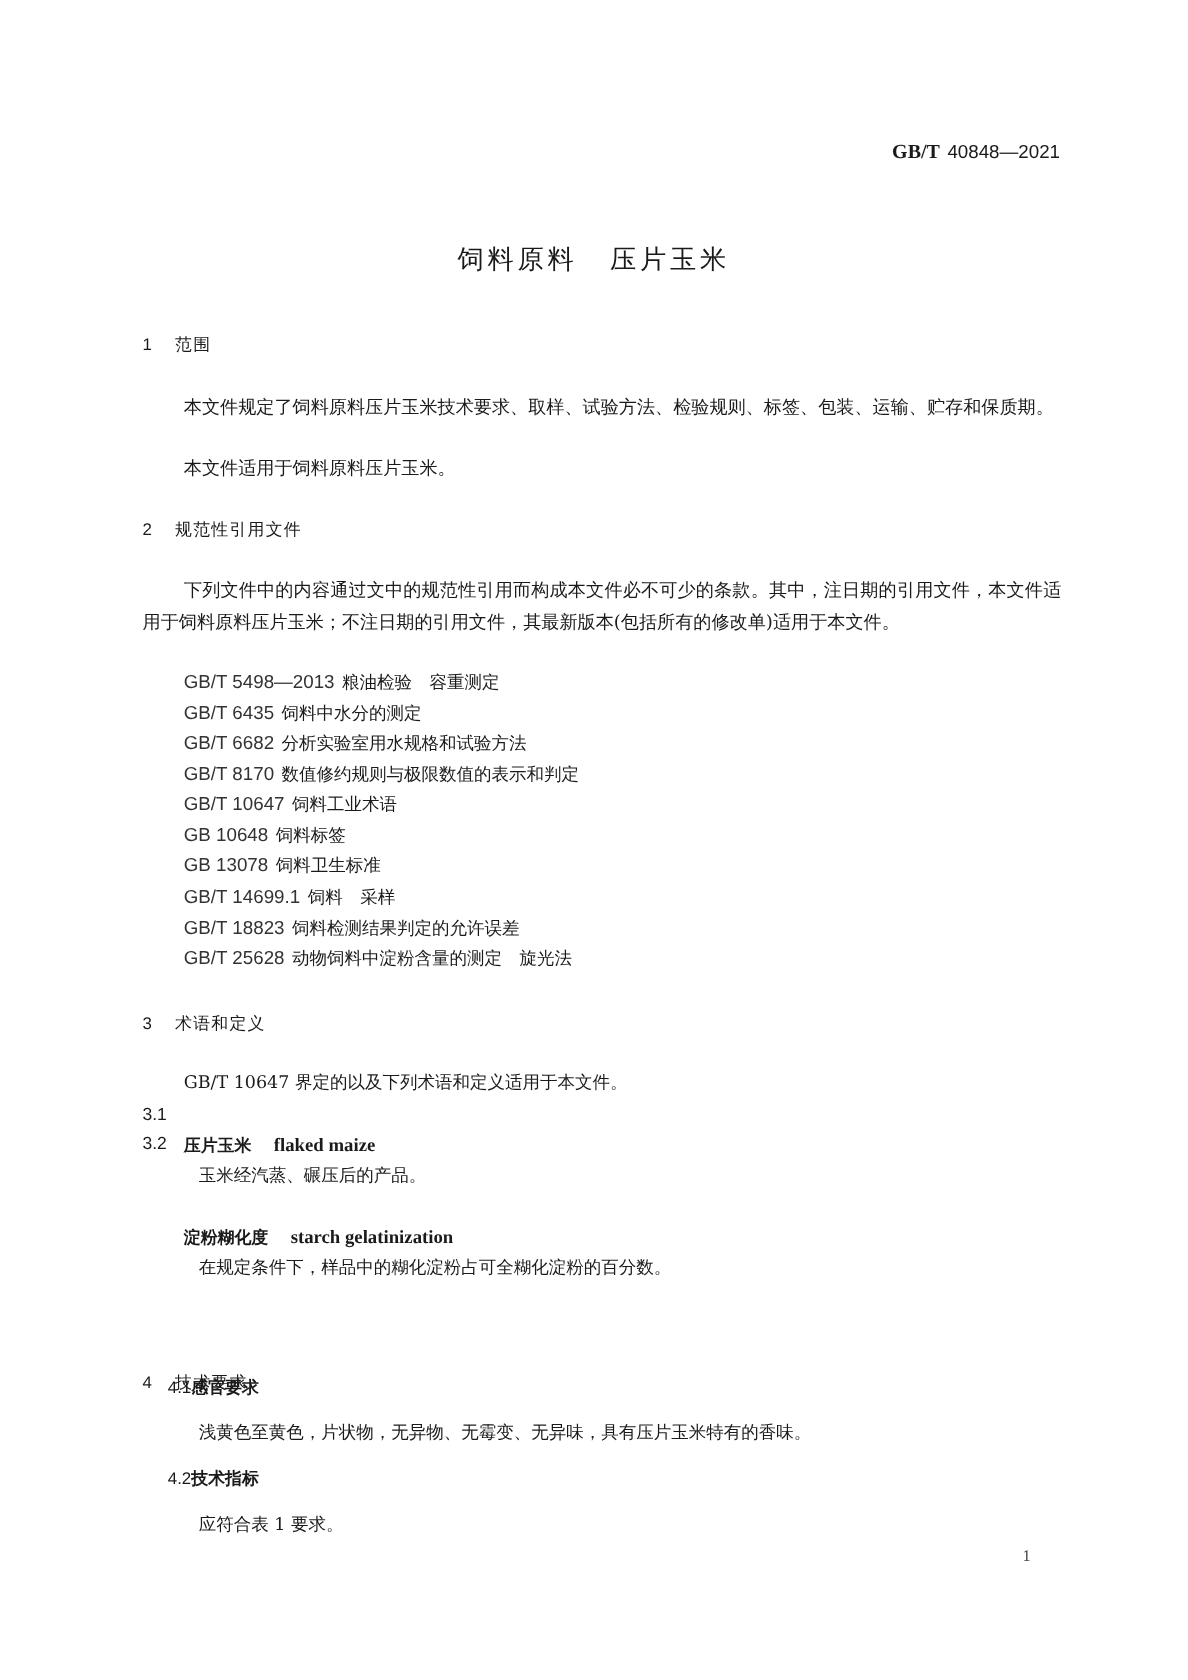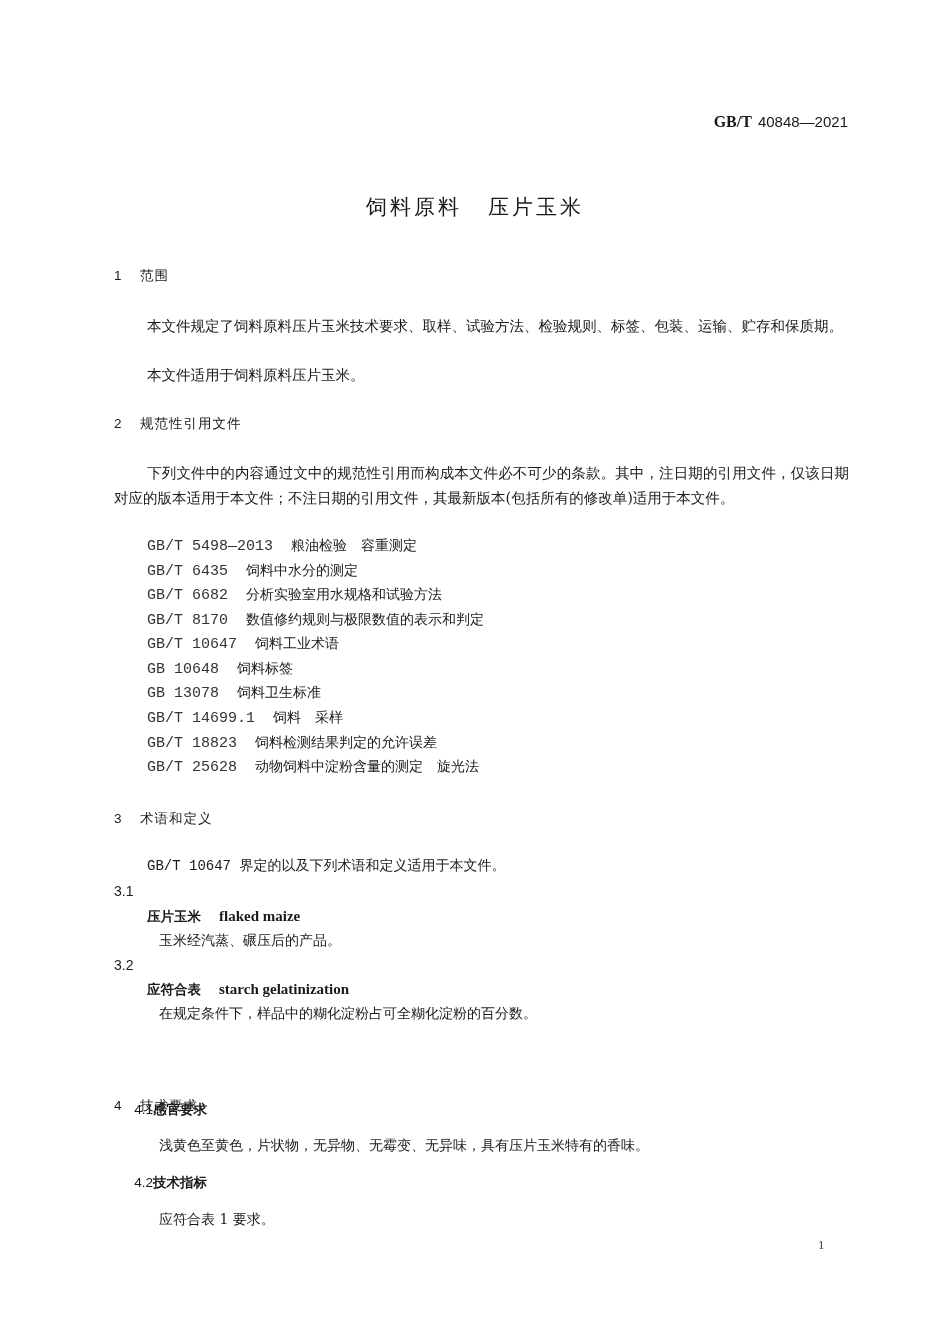--- a/index.html
+++ b/index.html
@@ -7,21 +7,21 @@
   .abs { position:absolute; white-space:nowrap; }
   .std-code { top:113px; right:102px; font-size:15px; font-family:"Liberation Sans", sans-serif; }
   .std-code b { font-family:"Liberation Serif", serif; font-weight:bold; font-size:16px; margin-right:6px; }
   .doc-title { top:193px; left:0; width:950px; text-align:center; font-size:21px; letter-spacing:3px; font-family:"DejaVu Sans", sans-serif; }
   .doc-title span.gap { display:inline-block; width:26px; }
   .h1 { left:114px; font-size:13.5px; font-family:"DejaVu Sans", sans-serif; letter-spacing:1px; }
   .h1 .num { display:inline-block; width:26px; font-family:"Liberation Sans", sans-serif; }
   .para { left:114px; width:735px; font-size:14.5px; line-height:24.5px; font-family:"DejaVu Serif", serif; white-space:normal; text-align:justify; }
   .para .indent { display:inline-block; width:33px; }
   .ref { left:147px; font-size:14px; font-family:"DejaVu Serif", serif; }
-  .ref .code { font-family:Liberation Mono, monospace; font-size:15px; color:#333; margin-right:18px; }
+  .ref .code { font-family:Liberation Sans, sans-serif; font-size:15px; color:#333; margin-right:6px; }
   .clause-num { left:114px; font-size:14px; font-family:"Liberation Sans", sans-serif; }
   .term { left:147px; font-size:13.5px; font-family:"DejaVu Sans", sans-serif; font-weight:bold; }
   .term .en { font-family:"Liberation Serif", serif; font-size:15px; font-weight:bold; margin-left:18px; }
   .def { left:159px; font-size:14px; font-family:"DejaVu Serif", serif; }
   .h2 { left:114px; font-size:13.5px; font-family:"DejaVu Sans", sans-serif; font-weight:bold; }
   .h2 .num { display:inline-block; width:39px; font-family:"Liberation Sans", sans-serif; font-weight:normal;text-align:right; }
   .page-num { top:1237px; left:818px; font-size:13px; font-family:"Liberation Serif", serif; color:#444; }
 </style>
 </head>
 <body>
@@ -41,50 +41,50 @@
   <span class="indent"></span><span>本文件规定了饲料原料压片玉米技术要求、取样、试验方法、检验规则、标签、包装、运输、贮存和保质期。</span>
 </div>
 <div class="abs para" style="top:363px;">
   <span class="indent"></span><span>本文件适用于饲料原料压片玉米。</span>
 </div>
 
 <div class="abs h1" style="top:415px;">
   <span class="num">2</span><span>规范性引用文件</span>
 </div>
 <div class="abs para" style="top:461px;">
-  <span class="indent"></span><span>下列文件中的内容通过文中的规范性引用而构成本文件必不可少的条款。其中，注日期的引用文件，仅该日期对应的版本适用于本文件；不注日期的引用文件，其最新版本(包括所有的修改单)适用于本文件。</span>
+  <span class="indent"></span><span>下列文件中的内容通过文中的规范性引用而构成本文件必不可少的条款。其中，注日期的引用文件，本文件适用于饲料原料压片玉米；不注日期的引用文件，其最新版本(包括所有的修改单)适用于本文件。</span>
 </div>
 
 <div>
   <div class="abs ref" style="top:537px;"><span class="code">GB/T 5498—2013</span><span>粮油检验　容重测定</span></div>
   <div class="abs ref" style="top:562px;"><span class="code">GB/T 6435</span><span>饲料中水分的测定</span></div>
   <div class="abs ref" style="top:586px;"><span class="code">GB/T 6682</span><span>分析实验室用水规格和试验方法</span></div>
   <div class="abs ref" style="top:611px;"><span class="code">GB/T 8170</span><span>数值修约规则与极限数值的表示和判定</span></div>
   <div class="abs ref" style="top:635px;"><span class="code">GB/T 10647</span><span>饲料工业术语</span></div>
   <div class="abs ref" style="top:660px;"><span class="code">GB 10648</span><span>饲料标签</span></div>
   <div class="abs ref" style="top:684px;"><span class="code">GB 13078</span><span>饲料卫生标准</span></div>
   <div class="abs ref" style="top:709px;"><span class="code">GB/T 14699.1</span><span>饲料　采样</span></div>
   <div class="abs ref" style="top:734px;"><span class="code">GB/T 18823</span><span>饲料检测结果判定的允许误差</span></div>
   <div class="abs ref" style="top:758px;"><span class="code">GB/T 25628</span><span>动物饲料中淀粉含量的测定　旋光法</span></div>
 </div>
 
 <div class="abs h1" style="top:810px;">
   <span class="num">3</span><span>术语和定义</span>
 </div>
-<div class="abs ref" style="top:857px;font-family:Liberation Mono, monospace;">GB/T 10647 界定的以及下列术语和定义适用于本文件。</div>
+<div class="abs ref" style="top:857px;">GB/T 10647 界定的以及下列术语和定义适用于本文件。</div>
 
 <div class="abs clause-num" style="top:883px;">3.1</div>
 <div class="abs term" style="top:908px;">
   <span>压片玉米</span><span class="en">flaked maize</span>
 </div>
 <div class="abs def" style="top:932px;">玉米经汽蒸、碾压后的产品。</div>
 
-<div class="abs clause-num" style="top:957px;">3.2</div>
+<div class="abs clause-num" style="top:906px;">3.2</div>
 <div class="abs term" style="top:981px;">
-  <span>应符合表</span><span class="en">starch gelatinization</span>
+  <span>淀粉糊化度</span><span class="en">starch gelatinization</span>
 </div>
 <div class="abs def" style="top:1005px;">在规定条件下，样品中的糊化淀粉占可全糊化淀粉的百分数。</div>
 
 <div class="abs h1" style="top:1055px;margin-top:42px;">
   <span class="num">4</span><span>技术要求</span>
 </div>
 
 <div class="abs h2" style="top:1101px;">
   <span class="num">4.1</span><span>感官要求</span>
 </div>

